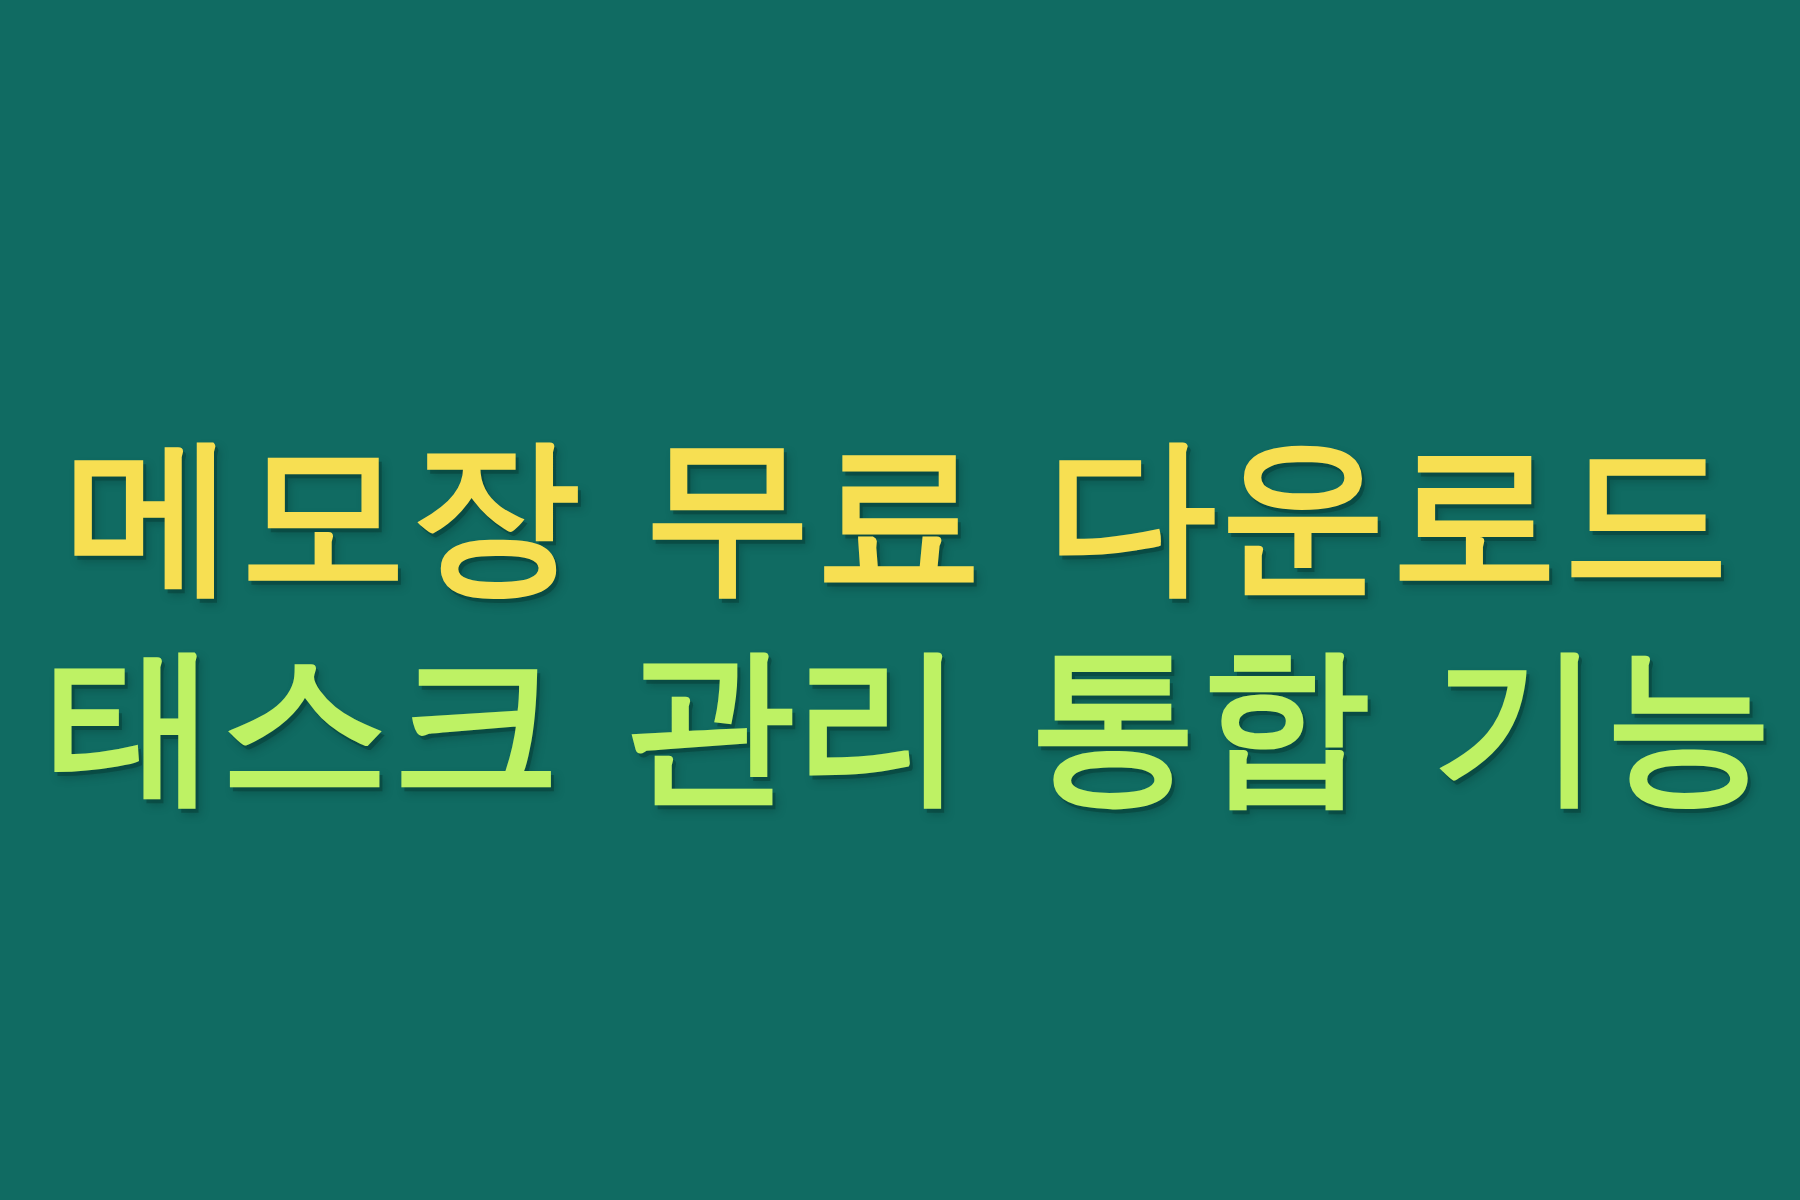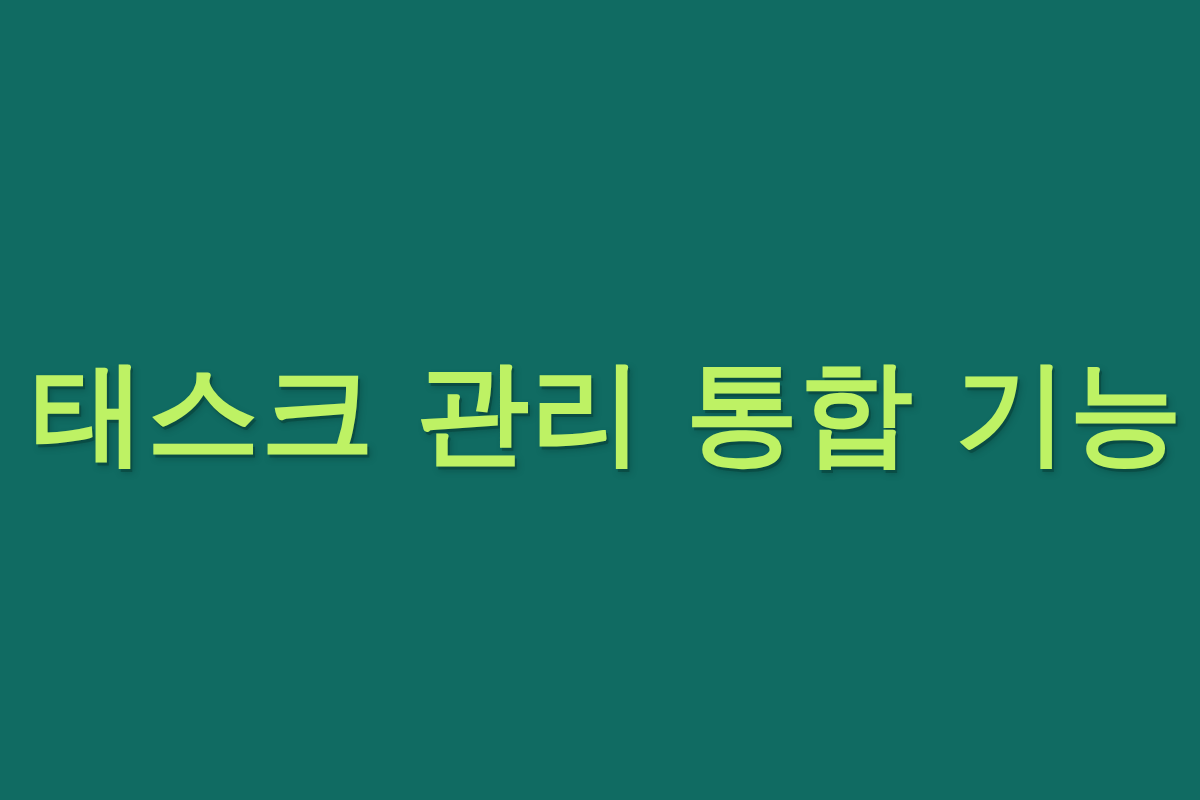--- a/index.html
+++ b/index.html
@@ -65,18 +65,19 @@
     font-size: 113px;
   }
 </style>
 </head>
 <body>
 
 <div class="banner" style="background-color: rgb(16, 107, 98);">
 
   <div class="headline-block">
 
+    <span class="headline-line line-1" style="color: rgb(247, 223, 82);">메모장 무료 다운로드</span>
 
     <span class="headline-line line-2" style="color: #bef264; margin-left: 16px;">태스크 관리 통합 기능</span>
 
   </div>
 
 </div>
 
 </body></html>

